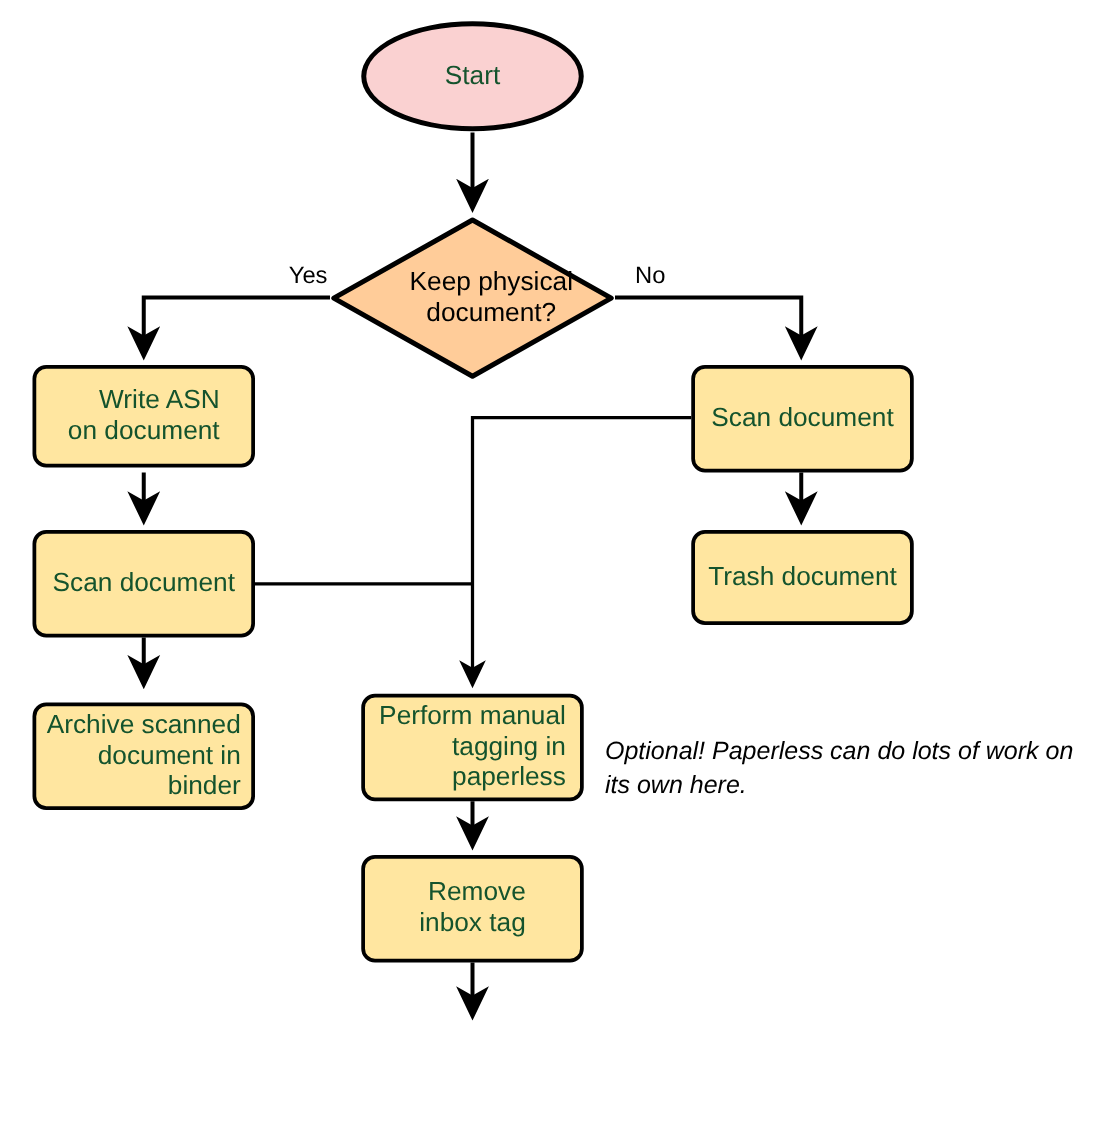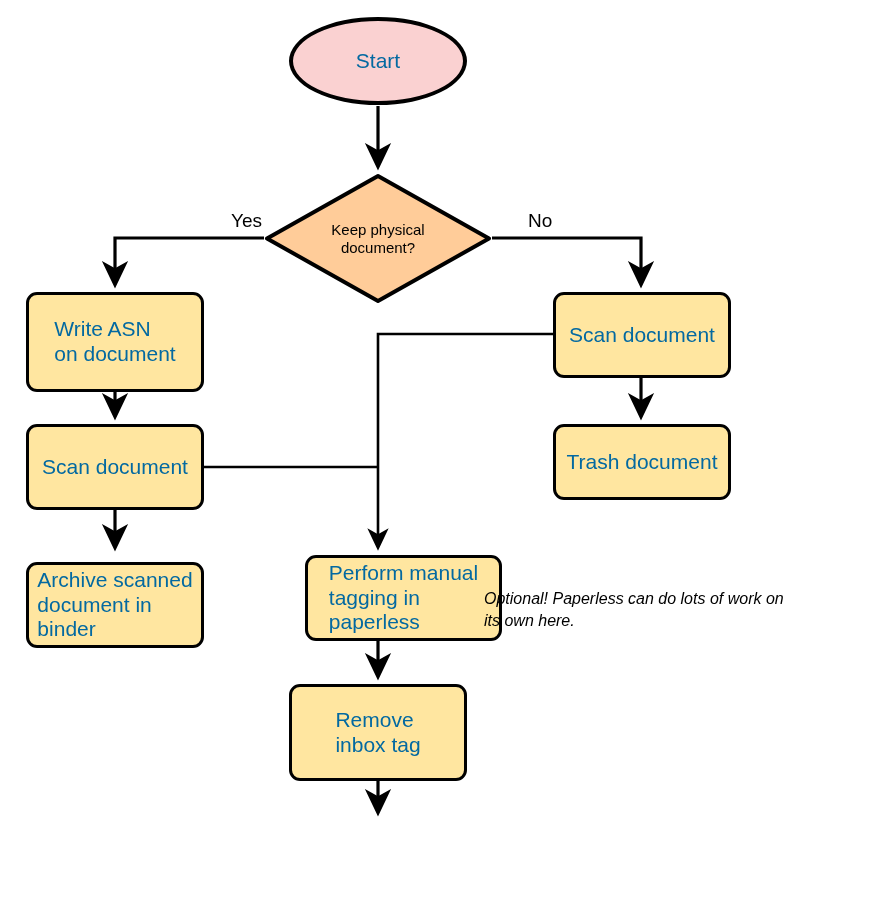--- a/index.html
+++ b/index.html
@@ -26,22 +26,22 @@
     top: 0;
     width: 888px;
     height: 907px;
   }
   .node {
     position: absolute;
     box-sizing: border-box;
     display: flex;
     align-items: center;
     justify-content: center;
-    text-align: left;
-    color: #0369a1;
+    text-align: right;
+    color: #14532d;
     line-height: 1.18;
     white-space: pre-line;
     z-index: 5;
   }
   .node-process {
     border: 3px solid #000000;
     border-radius: 11px;
     background: #ffe6a0;
     font-size: 21px;
   }
@@ -55,44 +55,44 @@
     position: absolute;
     z-index: 5;
   }
   .node-decision-shape {
     position: absolute;
     left: 0;
     top: 0;
   }
   .node-decision-label {
     position: absolute;
-    left: 0;
+    left: 15px;
     top: 0;
     width: 100%;
     height: 100%;
     display: flex;
     align-items: center;
     justify-content: center;
     text-align: center;
-    font-size: 15px;
+    font-size: 21px;
     color: #000000;
     line-height: 1.18;
     white-space: pre-line;
   }
   .edge-label {
     position: absolute;
     font-size: 19px;
     color: #000000;
     background: transparent;
     z-index: 6;
     white-space: nowrap;
   }
   .note-text {
     position: absolute;
-    font-size: 16px;
+    font-size: 20px;
     font-style: italic;
     color: #000000;
     line-height: 1.35;
     z-index: 6;
     white-space: pre-line;
   }
 </style>
 </head>
 <body>
 
@@ -132,23 +132,23 @@
 
   <div class="node-decision-wrap" style="left:264px; top:173px; width:228px; height:131px;">
     <svg class="node-decision-shape" width="228" height="131" viewBox="0 0 228 131" xmlns="http://www.w3.org/2000/svg">
       <polygon points="114,3 225,65.5 114,128 3,65.5" fill="#ffcc99" stroke="#000000" stroke-width="4" stroke-linejoin="round"></polygon>
     </svg>
     <div class="node-decision-label">Keep physical
 document?</div>
   </div>
 
   <div class="edge-label" style="left:209px; top:210px;margin-left:22px;">Yes</div>
-  <div class="edge-label" style="left:528px; top:210px;">No</div>
+  <div class="edge-label" style="left:508px; top:210px;">No</div>
 
-  <div class="node node-process" style="left:26px; top:292px; width:178px; height:100px;">
+  <div class="node node-process" style="left:26px; top:292px; width:178px; height:82px;">
     <span>Write ASN
 on document</span>
   </div>
 
   <div class="node node-process" style="left:26px; top:424px; width:178px; height:86px;">
     <span>Scan document</span>
   </div>
 
   <div class="node node-process" style="left:26px; top:562px; width:178px; height:86px;">
     <span>Archive scanned
@@ -157,27 +157,27 @@
   </div>
 
   <div class="node node-process" style="left:553px; top:292px; width:178px; height:86px;">
     <span>Scan document</span>
   </div>
 
   <div class="node node-process" style="left:553px; top:424px; width:178px; height:76px;">
     <span>Trash document</span>
   </div>
 
-  <div class="node node-process" style="left:305px; top:555px; width:197px; height:86px;">
+  <div class="node node-process" style="left:289px; top:555px; width:178px; height:86px;">
     <span>Perform manual
 tagging in
 paperless</span>
   </div>
 
-  <div class="node node-process" style="left:289px; top:684px; width:178px; height:97px;">
+  <div class="node node-process" style="left:289px; top:684px; width:178px; height:86px;">
     <span>Remove
 inbox tag</span>
   </div>
 
 
   <div class="note-text" style="left:484px; top:588px; width:400px;">Optional! Paperless can do lots of work on
 its own here.</div>
 
 </div>
 

